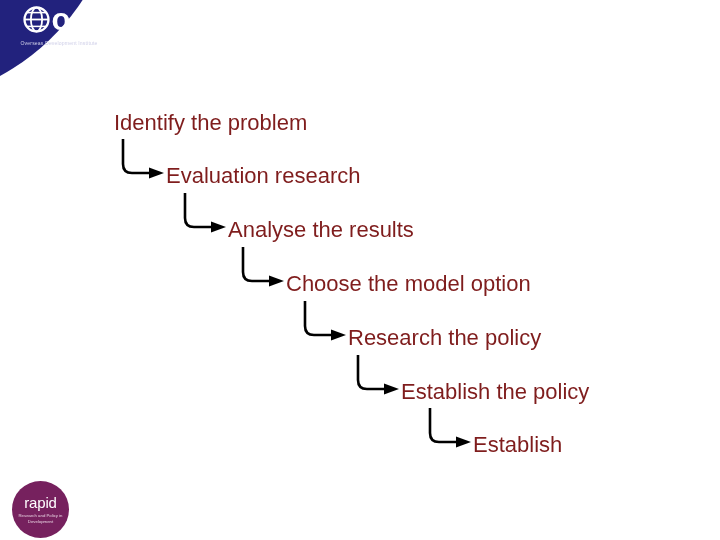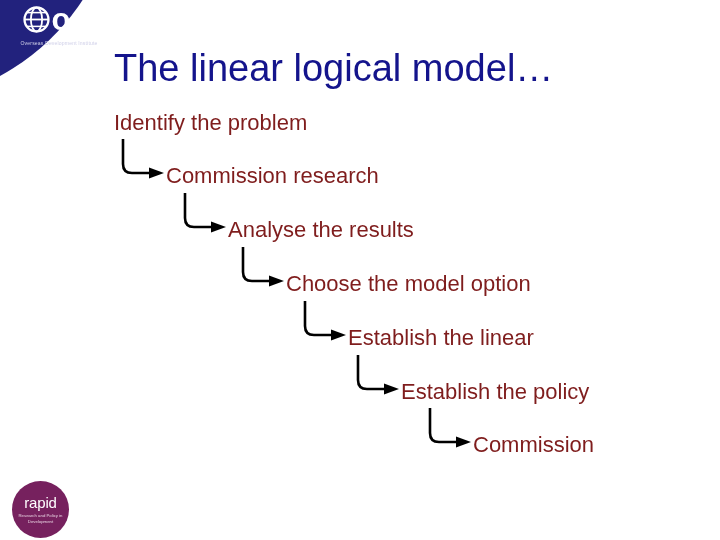--- a/index.html
+++ b/index.html
@@ -139,21 +139,20 @@
         <ellipse cx="16" cy="16" rx="6.2" ry="13.2" fill="none" stroke="#ffffff" stroke-width="2"></ellipse>
         <line x1="2.8" y1="16" x2="29.2" y2="16" stroke="#ffffff" stroke-width="2"></line>
         <line x1="5.2" y1="8.4" x2="26.8" y2="8.4" stroke="#ffffff" stroke-width="1.7"></line>
         <line x1="5.2" y1="23.6" x2="26.8" y2="23.6" stroke="#ffffff" stroke-width="1.7"></line>
       </svg>
       <span id="odi-letters">odi</span>
     </div>
     <div id="odi-subtitle">Overseas Development Institute</div>
   </div>
 
-  <div id="slide-title">The linear logical model…</div>
 
   <div id="diagram-layer">
       <svg class="elbow-arrow" viewBox="0 0 52 44" style="left: 120px; top: 138px;">
         <path d="M3,1 L3,26 Q3,35 12,35 L31,35"></path>
         <polygon points="29,29.5 44,35 29,40.5"></polygon>
       </svg>
       <svg class="elbow-arrow" viewBox="0 0 52 44" style="left: 182px; top: 192px;">
         <path d="M3,1 L3,26 Q3,35 12,35 L31,35"></path>
         <polygon points="29,29.5 44,35 29,40.5"></polygon>
       </svg>
@@ -167,26 +166,26 @@
       </svg>
       <svg class="elbow-arrow" viewBox="0 0 52 44" style="left: 355px; top: 354px;">
         <path d="M3,1 L3,26 Q3,35 12,35 L31,35"></path>
         <polygon points="29,29.5 44,35 29,40.5"></polygon>
       </svg>
       <svg class="elbow-arrow" viewBox="0 0 52 44" style="left: 427px; top: 407px;">
         <path d="M3,1 L3,26 Q3,35 12,35 L31,35"></path>
         <polygon points="29,29.5 44,35 29,40.5"></polygon>
       </svg>
       <div class="step" style="left: 114px; top: 110px;">Identify the problem</div>
-      <div class="step" style="left: 166px; top: 163px;">Commission research</div>
+      <div class="step" style="left: 166px; top: 163px;">Evaluation research</div>
       <div class="step" style="left: 228px; top: 217px;">Analyse the results</div>
       <div class="step" style="left: 286px; top: 271px;">Choose the model option</div>
-      <div class="step" style="left: 348px; top: 325px;">Establish the linear</div>
+      <div class="step" style="left: 348px; top: 325px;">Research the policy</div>
       <div class="step" style="left: 401px; top: 379px;">Establish the policy</div>
-      <div class="step" style="left: 473px; top: 432px;">Commission</div>
+      <div class="step" style="left: 473px; top: 432px;">Establish</div>
     </div>
 
   <div id="rapid-logo">
     <div id="rapid-word">rapid</div>
     <div id="rapid-tagline">Research and Policy in Development</div>
   </div>
 
 </div>
 
 </body></html>

